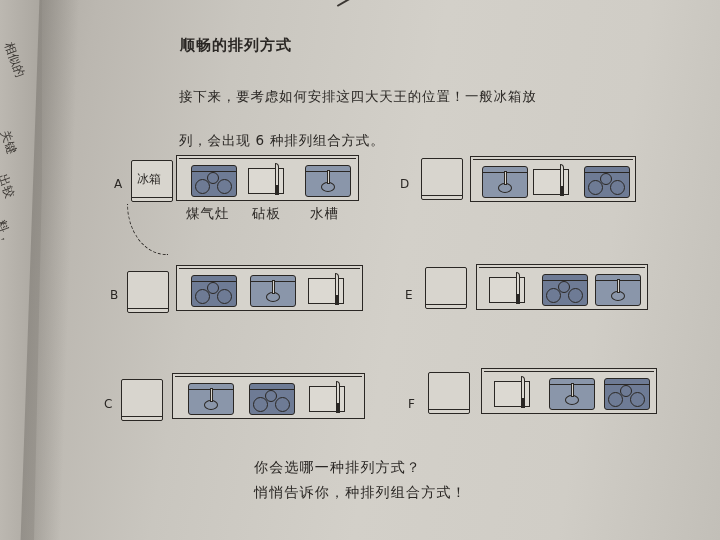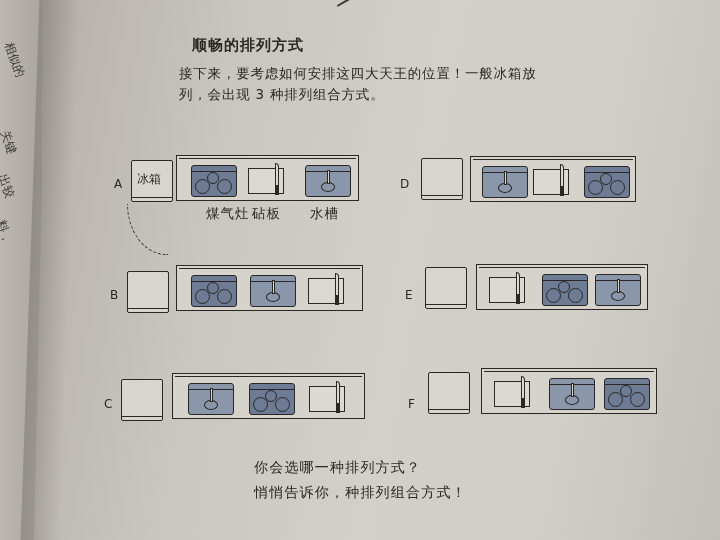--- a/index.html
+++ b/index.html
@@ -13,23 +13,23 @@
       background: linear-gradient(90deg, #bcb8b1 0%, #aaa69f 100%);
       clip-path: polygon(0 0, 46px 0, 34px 540px, 0 540px);
     }
     .gutter {
       position:absolute; left:30px; top:0; width:40px; height:540px;
       background: linear-gradient(90deg, rgba(90,86,80,0.35), rgba(150,146,140,0.0));
       transform: skewX(-2deg);
     }
     .left-frag { position:absolute; font-size:12px; color:#3a3632; writing-mode: horizontal-tb; transform: rotate(70deg); transform-origin:left top; }
     .pen-mark { position:absolute; left:336px; top:0; width:20px; height:2px; background:#3a3632; transform:rotate(-30deg); }
-    .title { position:absolute; left:180px; top:36px; font-size:15px; font-weight:bold; letter-spacing:1px;margin-left:12px; }
+    .title { position:absolute; left:180px; top:36px; font-size:15px; font-weight:bold; letter-spacing:1px; }
     .para { position:absolute; left:179px; top:63px; width:410px; font-size:13.5px; line-height:21px; letter-spacing:0.8px; }
-    .para div { white-space:nowrap; }
+    .para div { white-space:nowrap;margin-top:23px; }
     .row-label { position:absolute; font-size:12px; color:#2a2724; }
     .fridge {
       position:absolute; width:42px; height:42px; border:1.5px solid #2a2724; border-radius:2px;
       background:#d8d5ce; box-sizing:border-box;
     }
     .fridge::after { content:""; position:absolute; left:0; right:0; bottom:3px; border-top:1.5px solid #2a2724; }
     .fridge-label { position:absolute; left:5px; top:10px; font-size:12px; }
     .door { position:absolute; border-left:1.5px dashed #2a2724; border-bottom:1.5px dashed #2a2724; border-bottom-left-radius:40px 52px; }
     .counter {
       position:absolute; height:46px; border:1.5px solid #2a2724; box-sizing:border-box; background:#d6d3cc;
@@ -57,21 +57,21 @@
 <div class="gutter"></div>
 <div class="left-frag" style="left:16px;top:40px;">相似的</div>
 <div class="left-frag" style="left:12px;top:128px;">关键</div>
 <div class="left-frag" style="left:10px;top:172px;">出较</div>
 <div class="left-frag" style="left:8px;top:218px;">料，</div>
 <div class="pen-mark"></div>
 
 <div class="title">顺畅的排列方式</div>
 <div class="para">
   <div>接下来，要考虑如何安排这四大天王的位置！一般冰箱放</div>
-  <div>列，会出现 3 种排列组合方式。</div>
+  <div>列，会出现 6 种排列组合方式。</div>
 </div>
 
 <div id="diagram">
     <div class="row-label" style="left: 114px; top: 177px;">A</div>
     <div class="fridge" style="left: 131px; top: 160px;">
       <div class="fridge-label">冰箱</div>
     </div>
     <div class="door" style="left: 127px; top: 204px; width: 40px; height: 50px;"></div>
     <div class="counter" style="left: 176px; top: 155px; width: 183px;">
       <div class="stove" style="left: 14px; background: rgb(110, 123, 149);">
@@ -80,21 +80,21 @@
         <div class="burner" style="left: 25px; top: 13px; width: 15px; height: 15px;"></div>
       </div>
       <div class="board" style="left: 71px;">
         <div class="knife"></div>
       </div>
       <div class="sink" style="left: 128px; background: rgb(138, 150, 170);">
         <div class="drain"></div>
         <div class="tap"></div>
       </div>
     </div>
-    <div class="caption" style="left: 186px; top: 205px; margin-left: 20px;">煤气灶</div>
+    <div class="caption" style="left: 186px; top: 205px;">煤气灶</div>
     <div class="caption" style="left: 252px; top: 205px;">砧板</div>
     <div class="caption" style="left: 310px; top: 205px;">水槽</div>
     <div class="row-label" style="left: 110px; top: 288px;">B</div>
     <div class="fridge" style="left: 127px; top: 271px;"></div>
     <div class="counter" style="left: 176px; top: 265px; width: 187px;">
       <div class="stove" style="left: 14px; background: rgb(110, 123, 149);">
         <div class="burner" style="left: 15px; top: 6px; width: 12px; height: 12px;"></div>
         <div class="burner" style="left: 3px; top: 13px; width: 15px; height: 15px;"></div>
         <div class="burner" style="left: 25px; top: 13px; width: 15px; height: 15px;"></div>
       </div>

